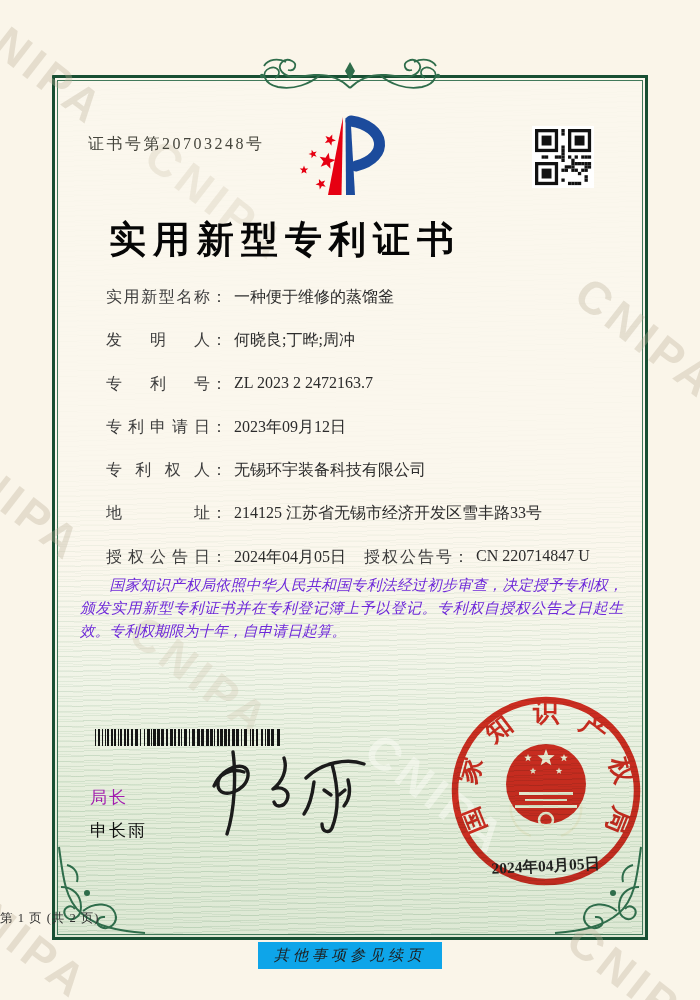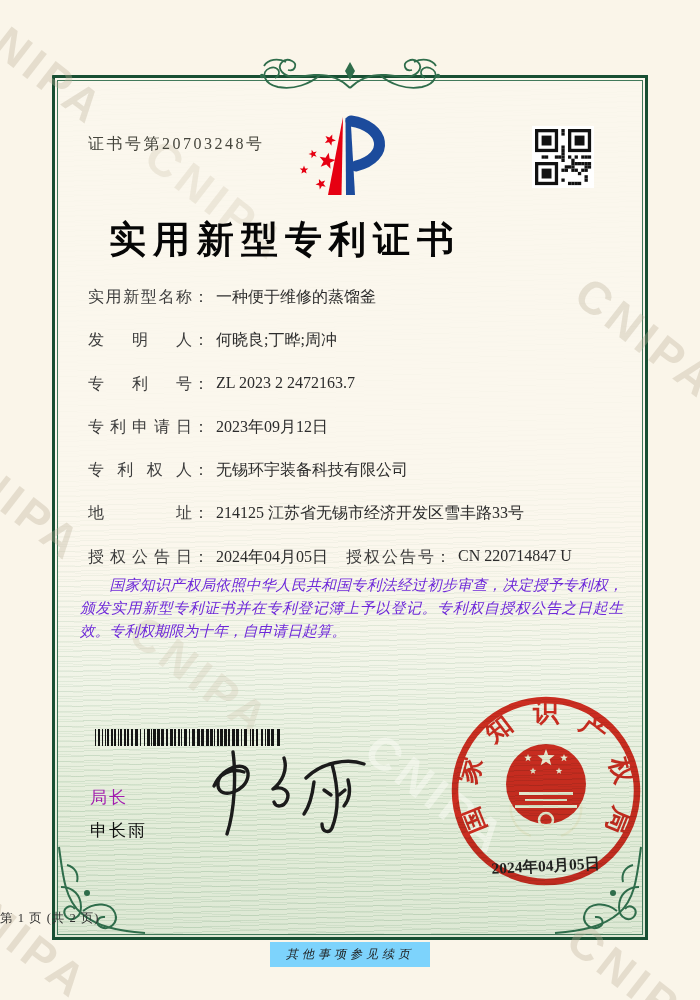--- a/index.html
+++ b/index.html
@@ -35,21 +35,21 @@
   
   .cert-no{position:absolute;left:88px;top:134px;font-size:16px;color:#45453c;letter-spacing:2.5px;}
   .logo{position:absolute;left:284px;top:104px;}
   .qr{position:absolute;left:532px;top:126px;width:62px;height:62px;background:#fff;}
   .title{
     position:absolute;left:0;width:563px;top:215px;text-align:center;
     font-size:37px;font-weight:bold;color:#060606;letter-spacing:7px;text-indent:7px;
   }
   
   .fields{position:absolute;left:88px;top:287px;width:530px;font-size:16px;color:#303030;}
-  .frow{display:flex;height:43.3px;align-items:flex-start;}
+  .frow{display:flex;height:43.3px;align-items:flex-start;margin-left:18px;}
   .f-cell{display:flex;}
   .f-cell.first{width:258px;}
   .f-label{
     display:inline-block;width:104px;flex:none;color:#3d3d3d;
     text-align:justify;text-align-last:justify;
   }
   .f-label.wide{width:88px;}
   .f-colon{margin:0 7px 0 1px;color:#3d3d3d;}
   .f-value{color:#2c2c2c;}
   
@@ -67,22 +67,22 @@
   }
   .director-name{
     position:absolute;left:90px;top:819px;font-size:17px;color:#101010;
     font-family:"Liberation Sans","DejaVu Sans",sans-serif;font-weight:500;letter-spacing:2px;text-align:center;
   }
   .sig{position:absolute;left:198px;top:744px;}
   .seal{position:absolute;left:447px;top:696px;width:198px;height:198px;mix-blend-mode:multiply;opacity:.95;}
   .page-num{position:absolute;left:0;width:696px;top:910px;text-align:left;font-size:12.5px;color:#2f2f2f;letter-spacing:1px;}
   .cont-note{
     position:absolute;left:50%;transform:translateX(-50%);top:942px;
-    font-size:12px;color:#1e1e1e;letter-spacing:4px;font-style:italic;
-    background:#7dd3fc;padding:4px 16px;white-space:nowrap;
+    font-size:15px;color:#1e1e1e;letter-spacing:4px;font-style:italic;
+    background:#0ea5e9;padding:4px 16px;white-space:nowrap;
   }
   .ornament{position:absolute;pointer-events:none;}
   .flip-x{transform:scaleX(-1);}
 </style>
 </head>
 <body>
 
 <div class="page">
 
   <div class="frame">

